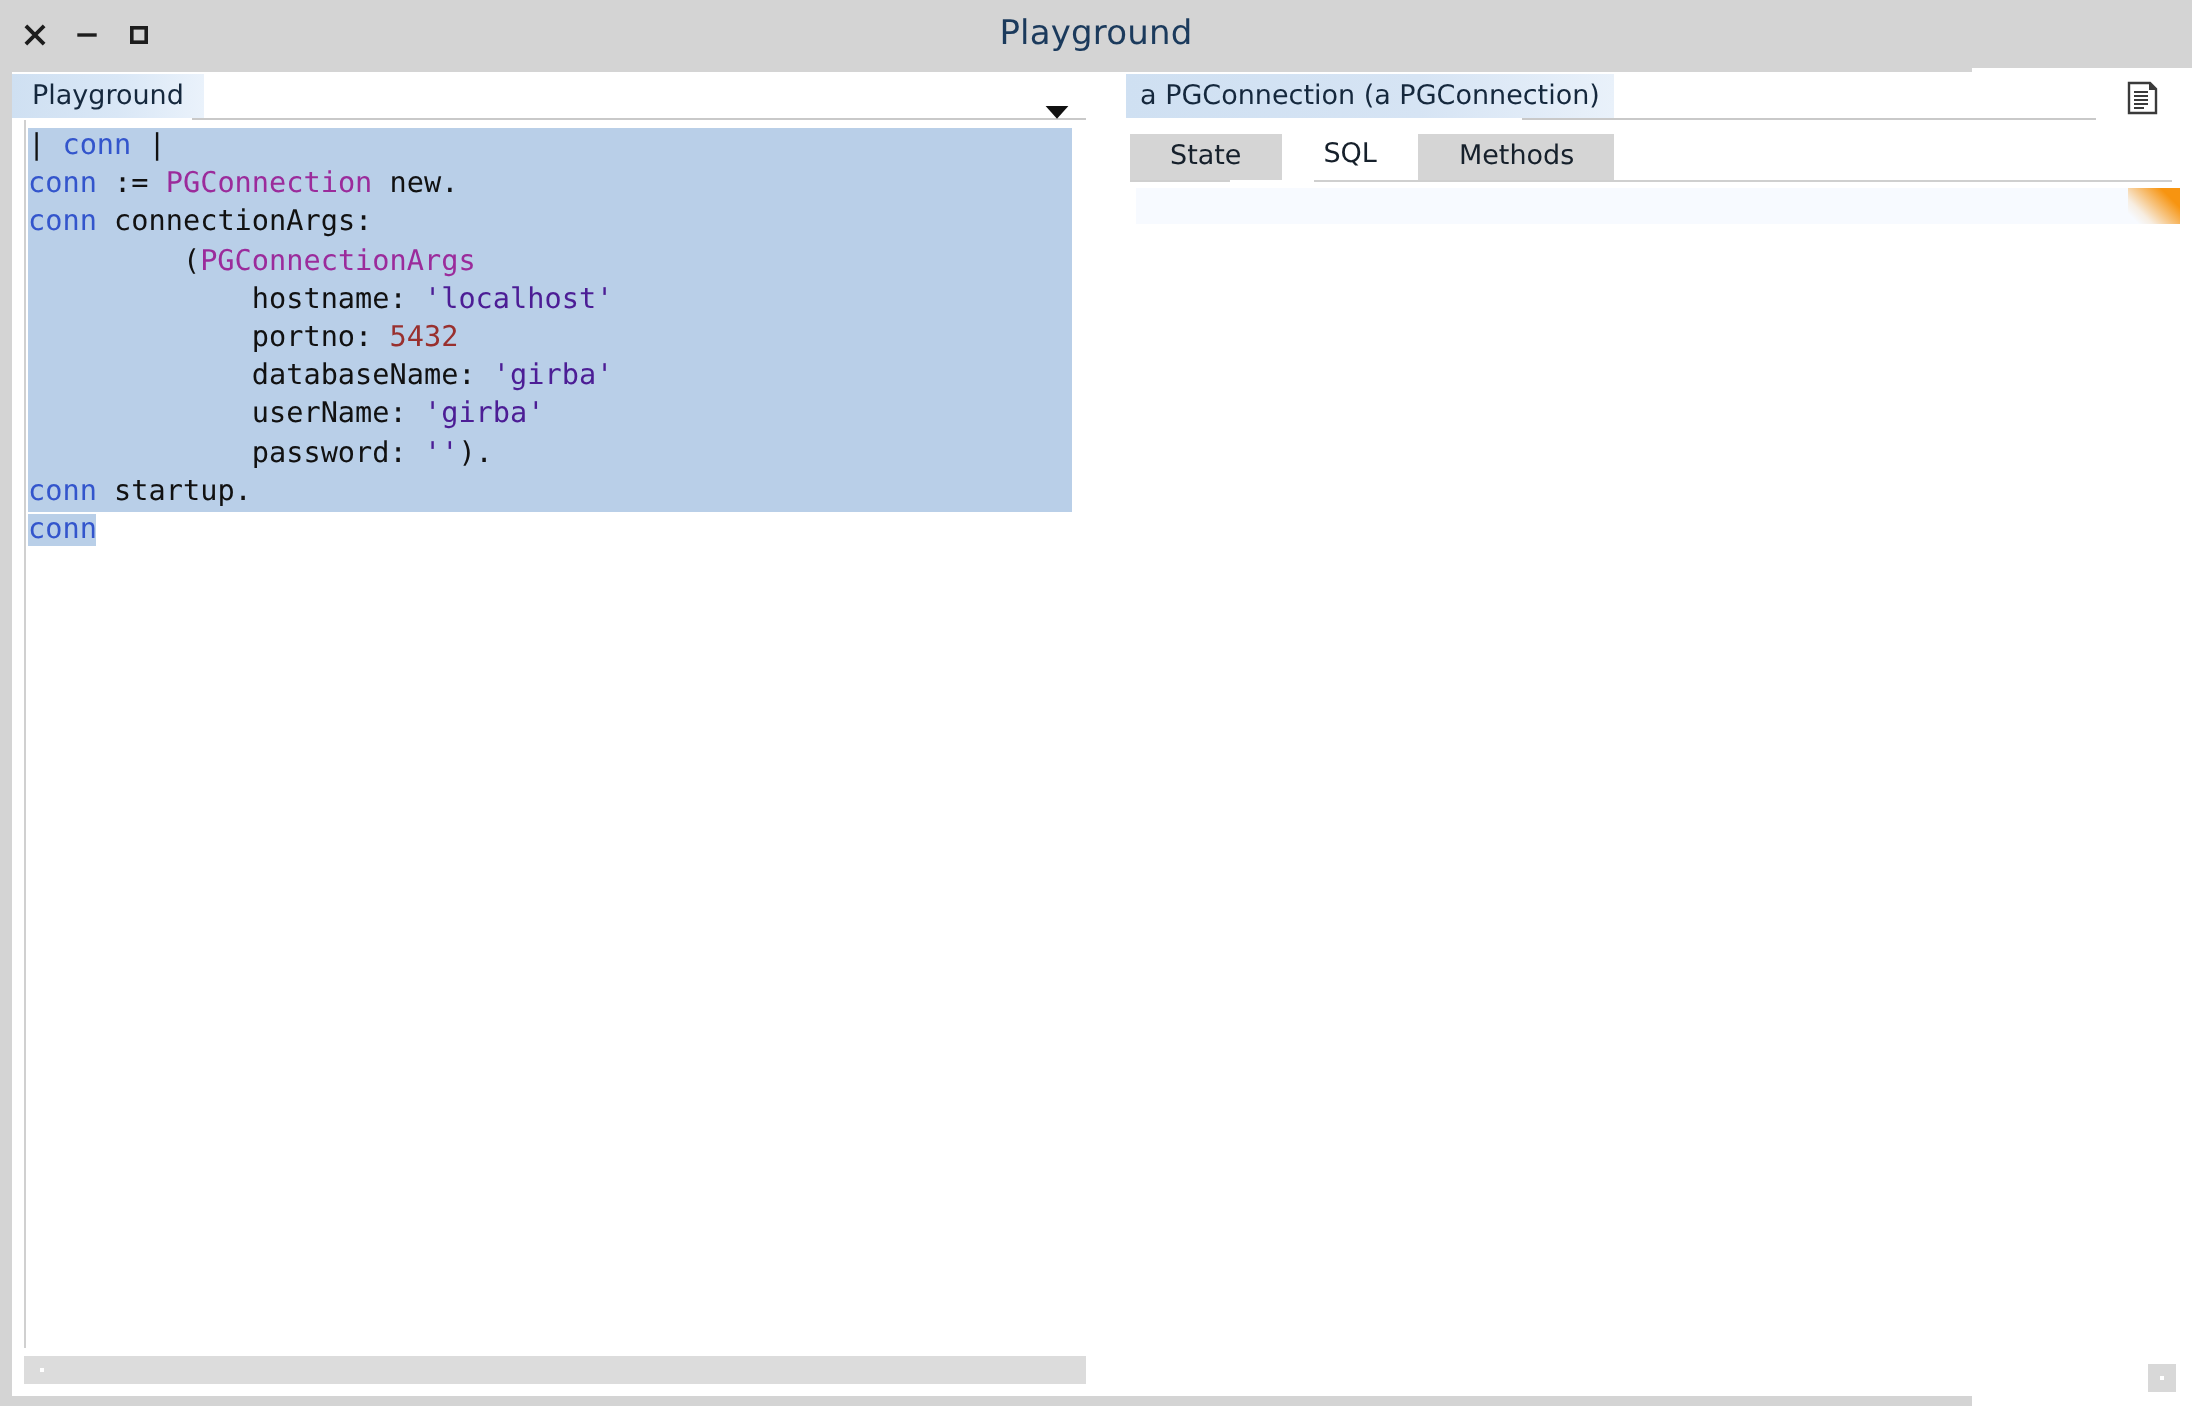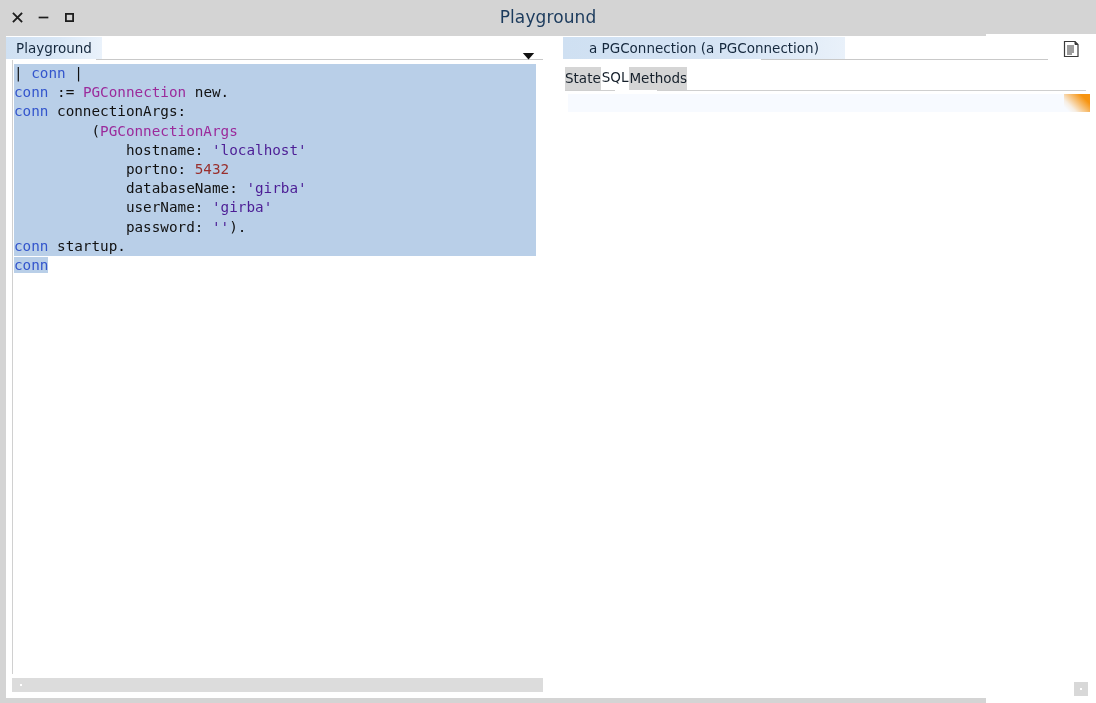--- a/index.html
+++ b/index.html
@@ -213,21 +213,21 @@
     left: 0; top: 0;
     width: 535px;
     height: 24px;
     background: #ffffff;
   }
   #right-tab {
     position: absolute;
     left: 8px;
     top: 1px;
     height: 22px;
-    padding: 0 26px;
+    padding: 0 7px;
     line-height: 22px;
     font-size: 13.5px;
     color: #15283d;
     background: linear-gradient(to right, #cfe0f2 0%, #d6e4f4 60%, #e9f1fa 100%);
     cursor: pointer;
     white-space: nowrap;
   }
   #right-tab-underline {
     position: absolute;
     left: 206px;
@@ -249,21 +249,21 @@
     position: absolute;
     left: 10px;
     top: 29px;
     height: 25px;
     display: flex;
     align-items: flex-end;
   }
   .subtab {
     height: 23px;
     line-height: 23px;
-    padding: 0 0;
+    padding: 0 20px;
     font-size: 13.5px;
     color: #16202b;
     background: #d5d5d5;
     cursor: pointer;
     margin-right: 1px;
     white-space: nowrap;
   }
   .subtab.active {
     background: #ffffff;
     height: 25px;

